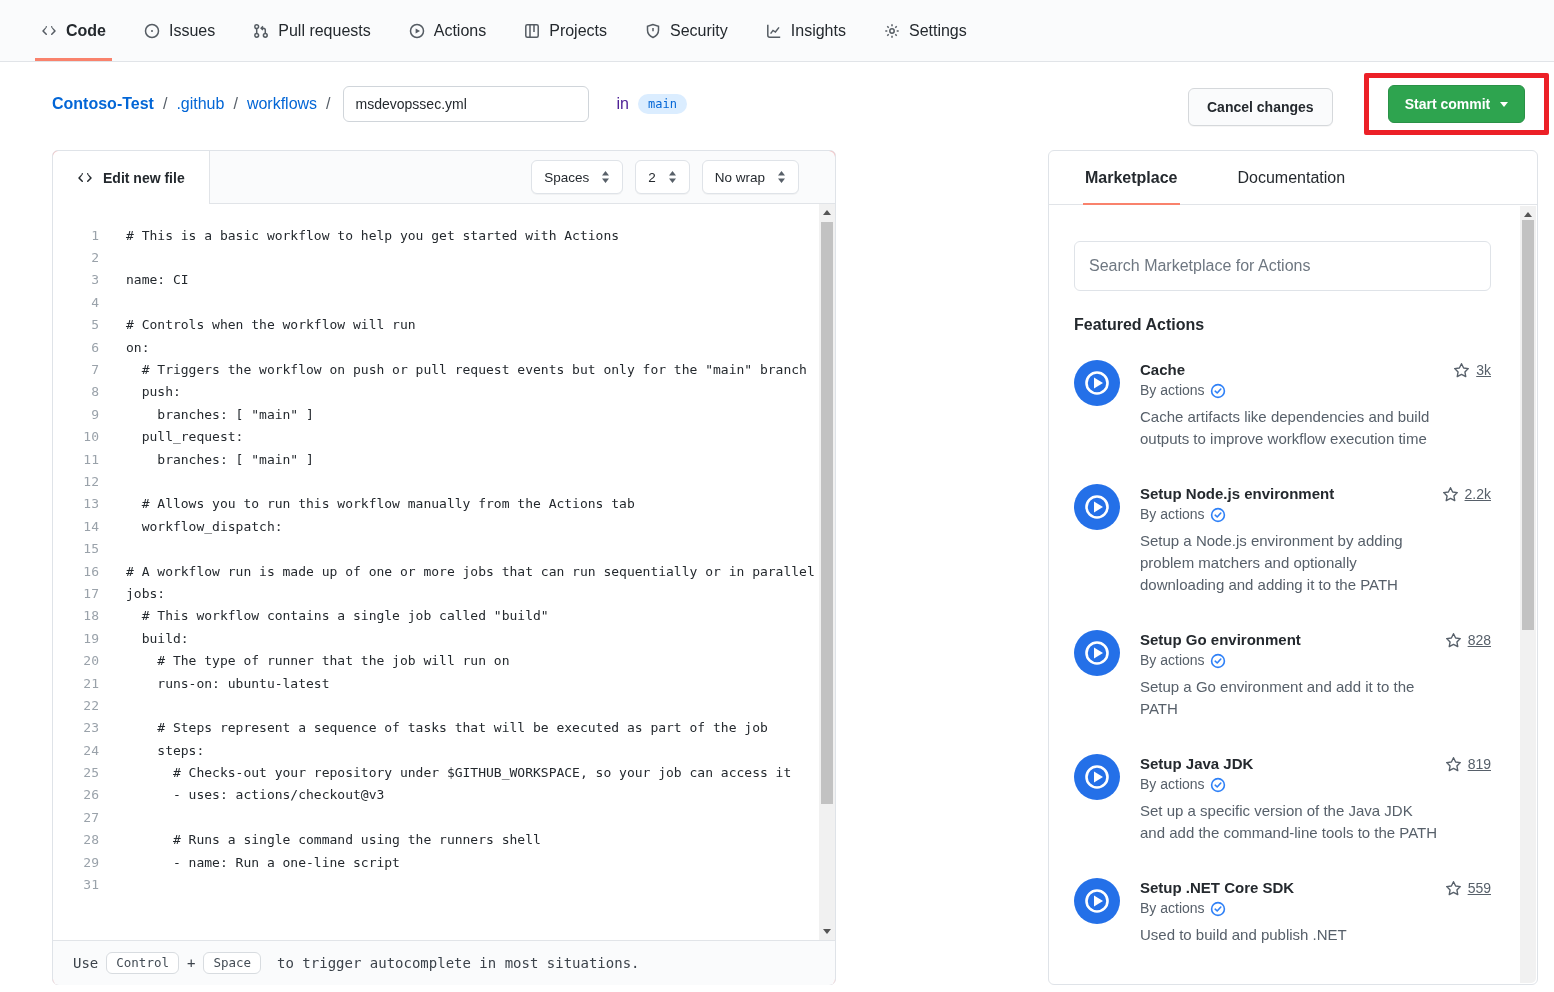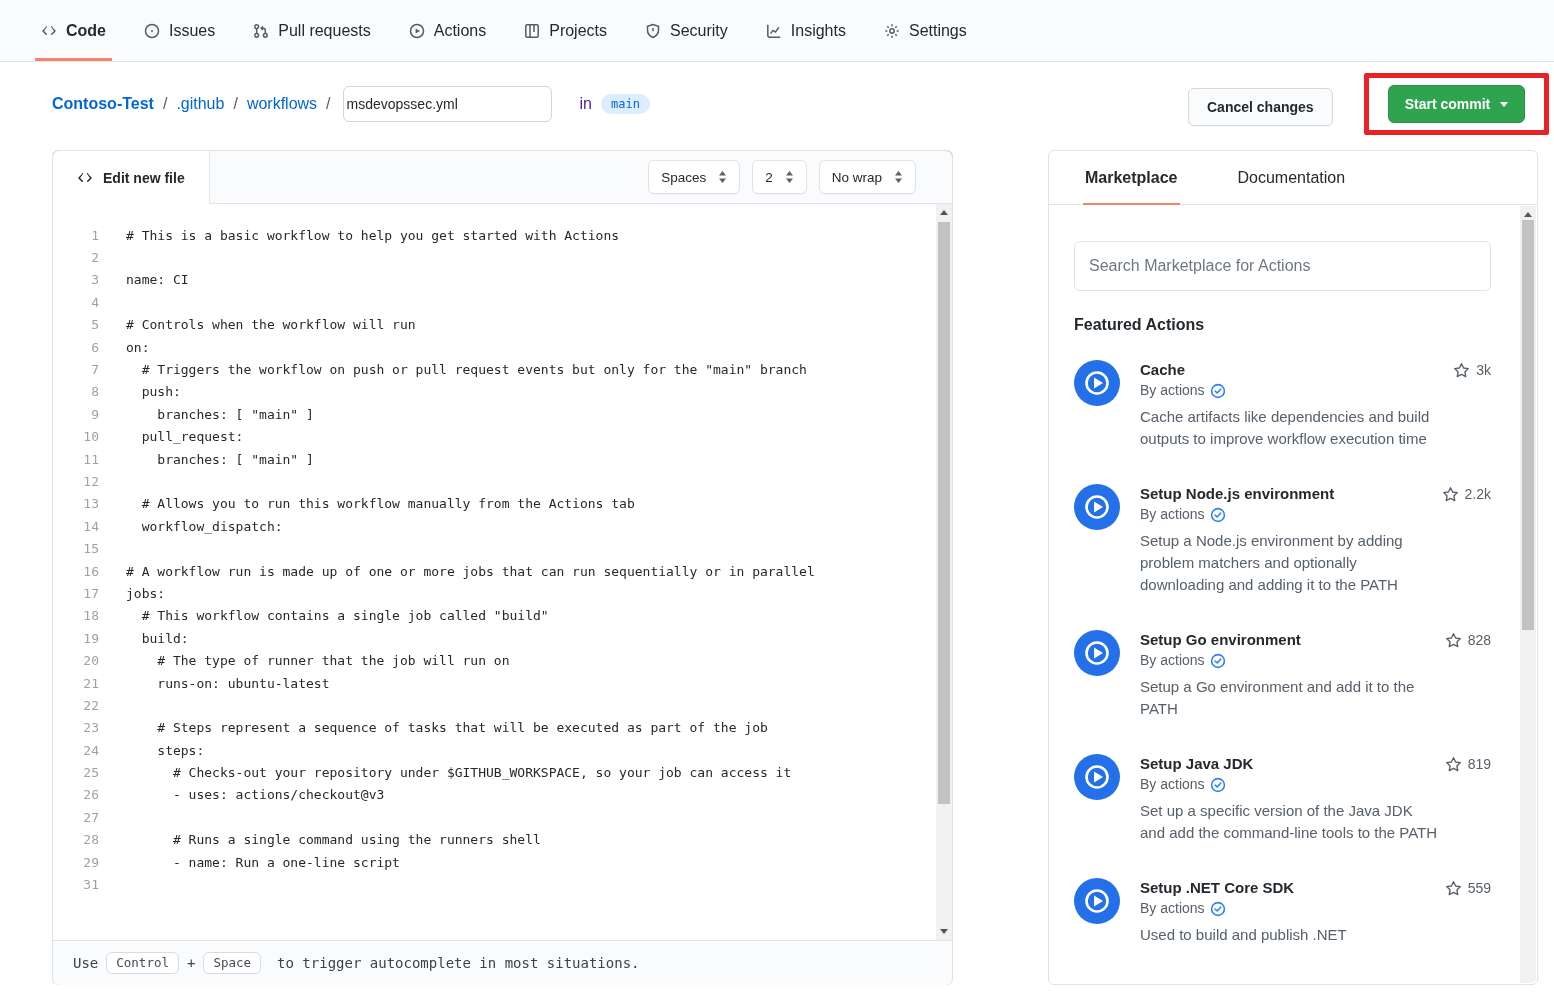--- a/index.html
+++ b/index.html
@@ -29,22 +29,22 @@
 
   
   .crumbs {
     position:absolute; left:52px; top:84px; height:40px;
     display:flex; align-items:center; gap:9px; font-size:16px;
   }
   .crumb-link { color:#0366d6; text-decoration:none; cursor:pointer; }
   .crumb-repo { font-weight:700; }
   .crumb-sep { color:#586069; }
   .fname-input {
-    width:209px; height:36px; border:1px solid #d0d5da; border-radius:6px;
-    padding:0 3px; font-size:14px; color:#24292e; background:#fff; outline:none;
+    width:246px; height:36px; border:1px solid #d0d5da; border-radius:6px;
+    padding:0 12px; font-size:14px; color:#24292e; background:#fff; outline:none;
     font-family:"Liberation Sans", sans-serif; margin-left:3px;
   }
   .in-word { color:#4c1d95; margin-left:19px; }
   .branch-badge {
     background:#dbedff; color:#0366d6; border-radius:2em;
     font-family:"DejaVu Sans Mono", monospace; font-size:12px;
     padding:4px 10px; line-height:1;
   }
 
   
@@ -66,21 +66,21 @@
     display:flex; align-items:center; gap:10px;
     font-family:"Liberation Sans", sans-serif;
   }
   .caret-down {
     width:0; height:0; border-left:4px solid transparent;
     border-right:4px solid transparent; border-top:5px solid #fff;
   }
 
   
   .editor-card {
-    position:absolute; left:52px; top:150px; width:901px; height:835px;
+    position:absolute; left:52px; top:150px; width:784px; height:835px;
     border:1px solid #dfe3e8; border-radius:6px; background:#fca5a5;
   }
   .editor-head {
     height:53px; background:#fafbfc; border-bottom:1px solid #e1e4e8;
     border-radius:6px 6px 0 0;
     display:flex; align-items:stretch;
   }
   .etab {
     display:flex; align-items:center; gap:10px; padding:0 24px;
     font-size:14px; cursor:pointer;
@@ -156,21 +156,21 @@
   .mk-search::placeholder { color:#6e7781; }
   .mk-h2 { font-size:16px; font-weight:700; margin:25px 0 26px; }
 
   .mk-item { display:flex; margin-bottom:34px; }
   .mk-disc { flex-shrink:0; cursor:pointer; }
   .mk-mid { width:300px; margin-left:20px; }
   .mk-title { font-size:15px; font-weight:700; color:#24292e; line-height:20px; cursor:pointer; }
   .mk-by { display:flex; align-items:center; gap:5px; font-size:14px; color:#57606a; line-height:21px; }
   .mk-desc { font-size:15px; color:#57606a; line-height:22px; margin-top:5px; }
   .mk-stars { margin-left:auto; display:flex; align-items:flex-start; gap:6px;
-              font-size:14px; color:#57606a; padding-top:2px; }
+              font-size:14px; color:#57606a; padding-top:2px;text-decoration:underline; }
 
   .mk-scroll { right:1px; top:55px; bottom:1px; border-bottom-right-radius:5px; }
   .mk-scroll .thumb { top:14px; height:410px; }
 </style>
 </head>
 <body>
 
 <nav class="topnav">
   <div class="nav-item active">
     <span class="ic">

